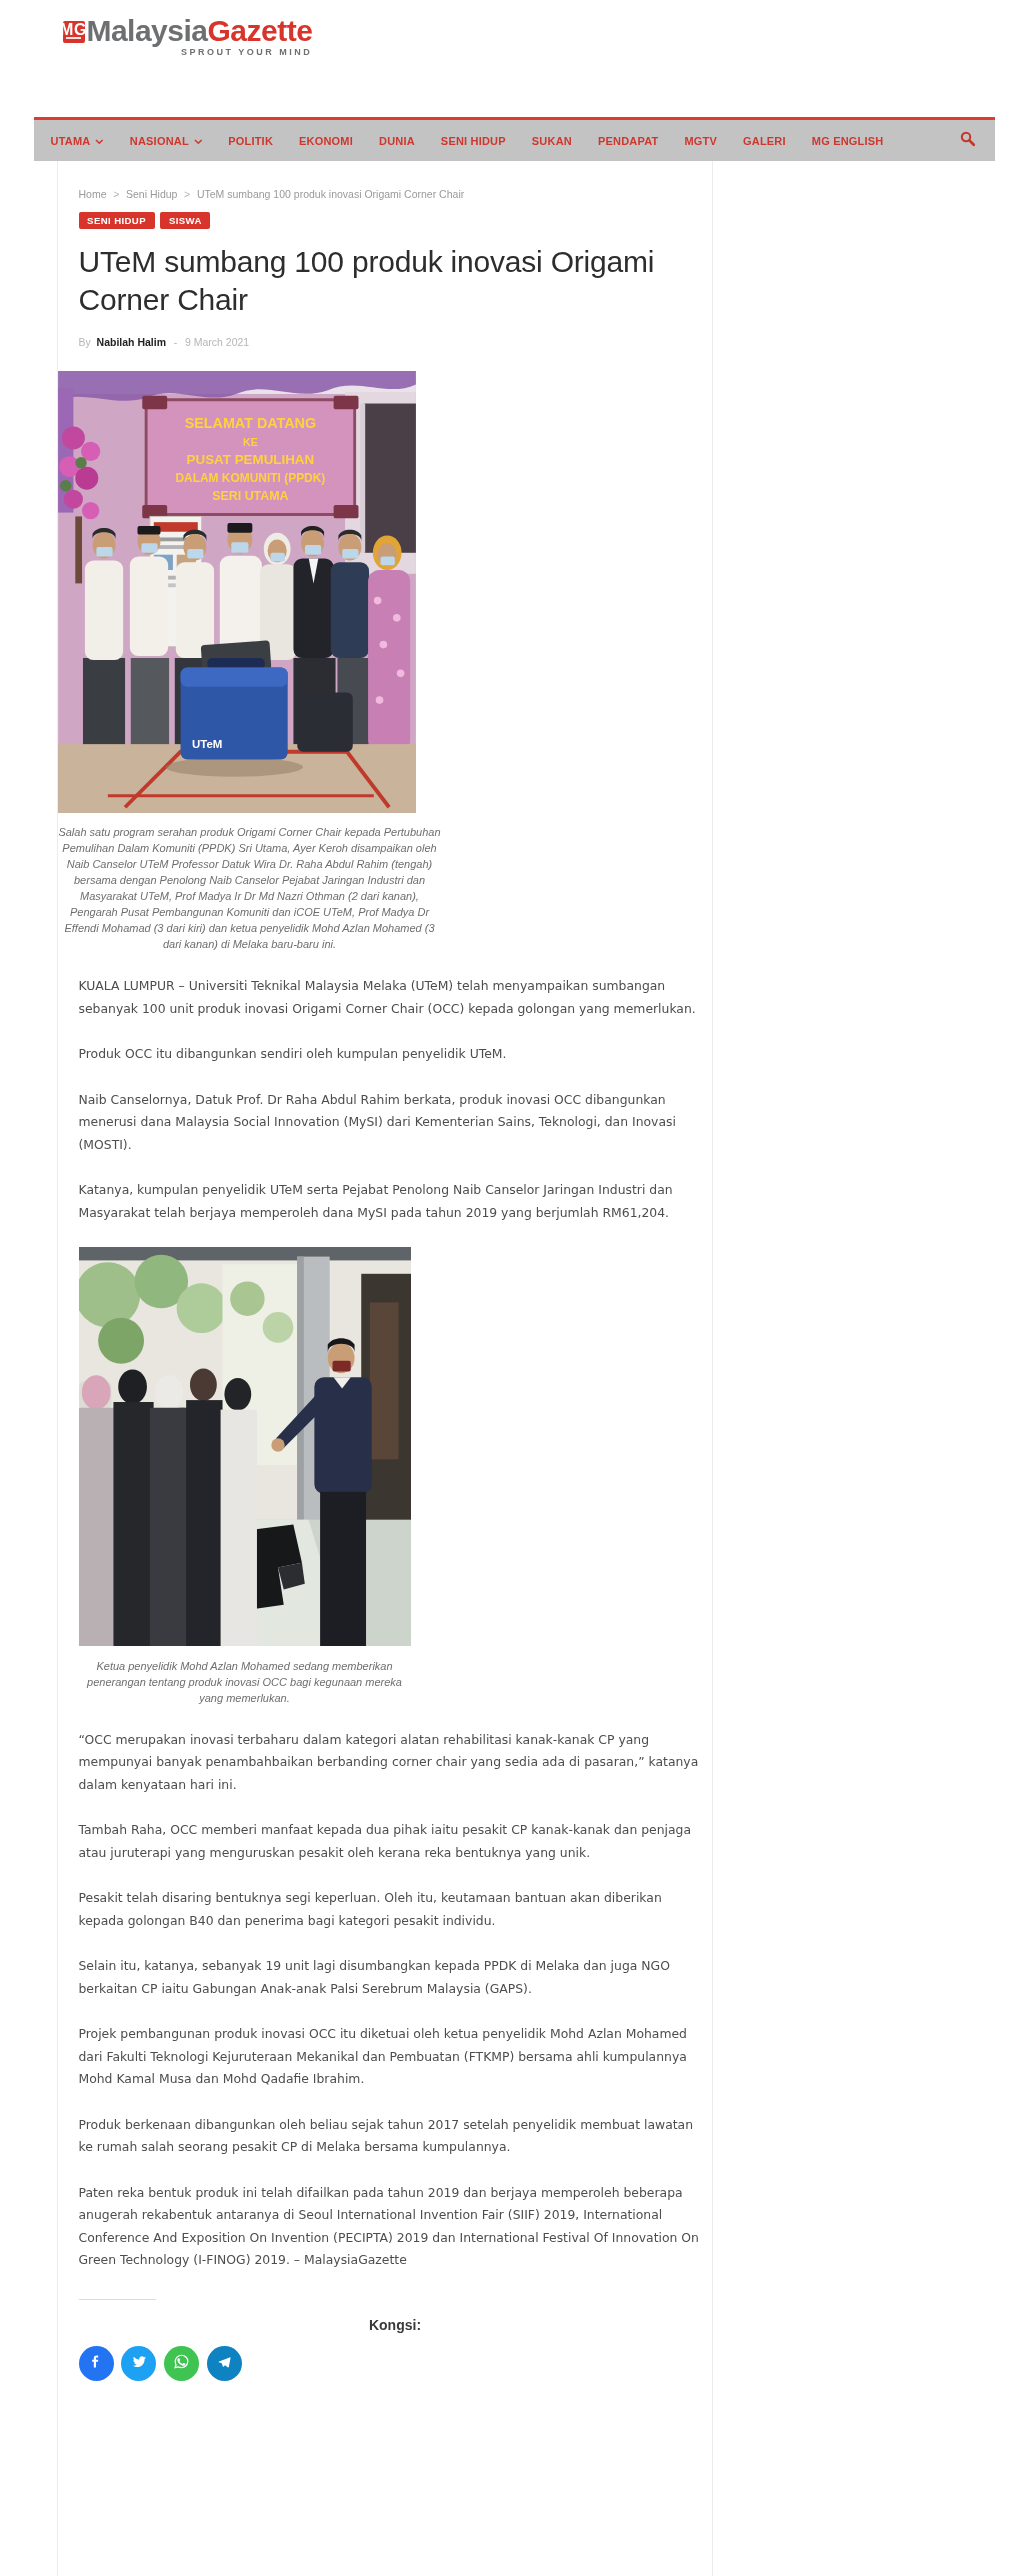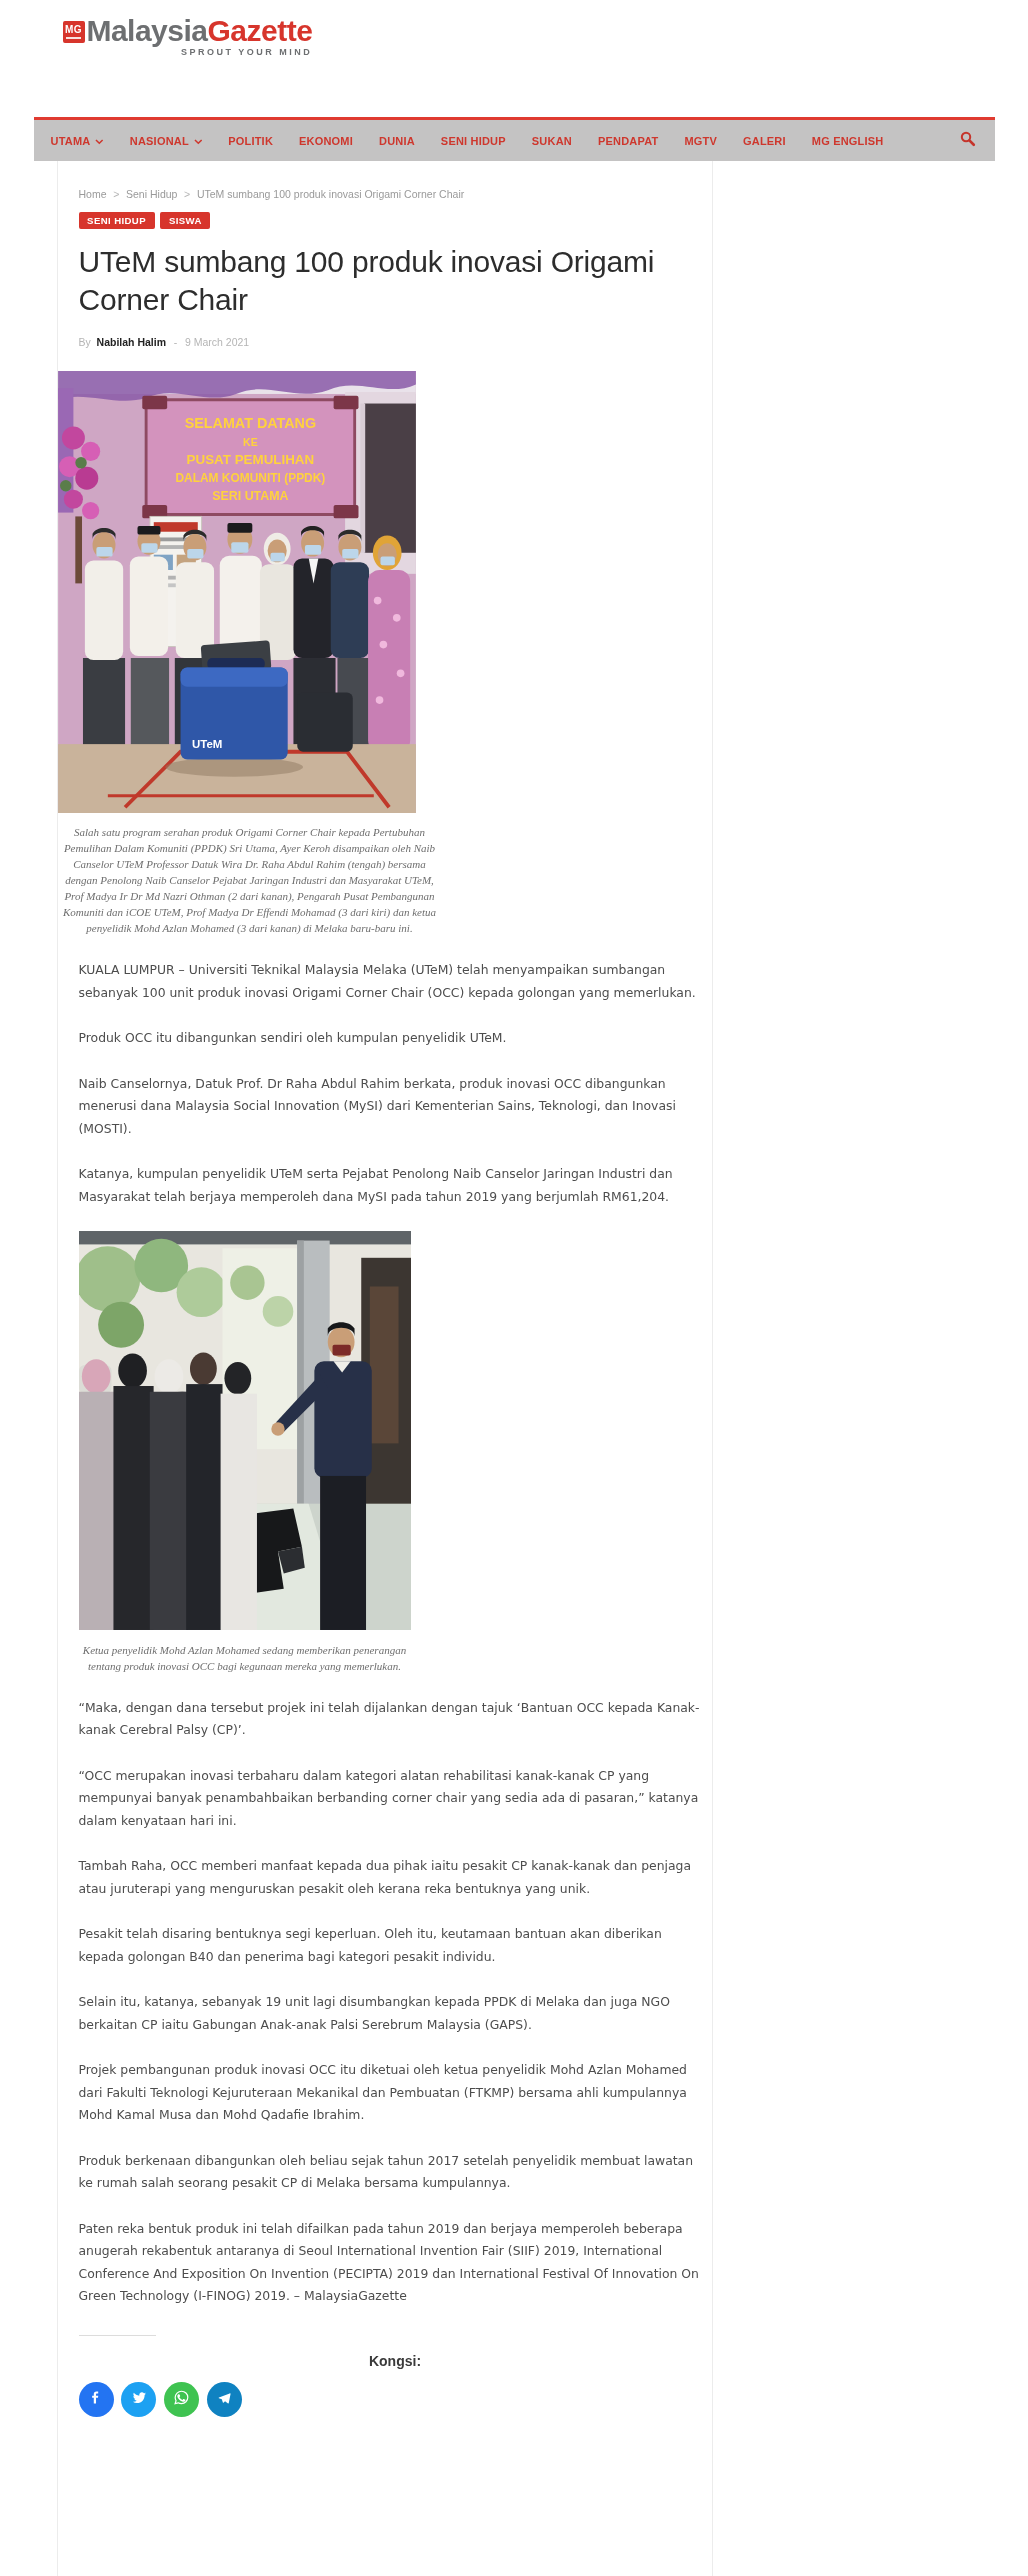--- a/index.html
+++ b/index.html
@@ -4,21 +4,21 @@
 <style>
   html,body{margin:0;padding:0;background:#fff;}
   body{width:1028px;font-family:"Liberation Sans",sans-serif;color:#333;}
   .page{width:961px;margin:0 auto;position:relative;}
 
   
   header{height:117px;box-sizing:border-box;padding:15.3px 0 0 29px;}
   .logo{display:flex;align-items:flex-start;text-decoration:none;cursor:pointer;width:258px;}
   .logo-badge{width:22px;height:22px;background:#d7352c;border-radius:1.9px;margin:5.7px 1.9px 0 0;
     display:flex;flex-direction:column;align-items:center;justify-content:center;}
-  .logo-badge .mg{color:#fff;font-weight:bold;font-size:10px;line-height:10.5px;letter-spacing:0.5px;}
+  .logo-badge .mg{color:#fff;font-weight:bold;font-size:16px;line-height:10.5px;letter-spacing:0.5px;}
   .logo-badge .bar{width:14.3px;height:1.9px;background:#fff;margin-top:1.9px;opacity:.85;}
   .logo-textwrap{display:flex;flex-direction:column;}
   .wordmark{font-size:30px;font-weight:bold;letter-spacing:-0.5px;line-height:31px;}
   .wordmark .gray{color:#6d6f71;}
   .wordmark .red{color:#d7352c;}
   .tagline{font-size:9px;color:#6d6f71;letter-spacing:2.5px;text-align:right;margin-top:1px;font-weight:bold;}
 
   
   nav{border-top:3.8px solid #e03b31;background:#c4c3c3;height:44px;display:flex;align-items:center;
       padding:0 17px;box-sizing:border-box;}
@@ -44,21 +44,21 @@
       letter-spacing:-0.2px;}
 
   .byline{margin-top:17px;font-size:10.5px;color:#b5b5b5;}
   .byline .author{color:#222;font-weight:bold;text-decoration:none;cursor:pointer;margin-left:2.9px;}
   .byline .dash{margin:0 4.8px;}
 
   figure{margin:23px 0 0;}
   .fig1{margin-left:-21px;width:384px;}
   .fig2{width:332px;}
   figure svg{display:block;}
-  figcaption{font-family:Liberation Serif, serif;font-style:italic;font-size:11px;color:#6e6e6e;
+  figcaption{font-family:Liberation Sans, sans-serif;font-style:italic;font-size:11px;color:#6e6e6e;
       line-height:16px;text-align:center;margin:11.5px auto 0;max-width:620px;}
 
   .body-text p{font-family:"DejaVu Sans",sans-serif;font-size:12.4px;color:#4d4d4d;line-height:22.5px;
       max-width:622px;margin:23px 0;}
 
   .share{margin-top:27px;}
   .share .rule{width:77px;border-top:1px solid #dcdcdc;margin-bottom:17px;}
   .share .label{font-size:14px;font-weight:bold;color:#3a3a3a;text-align:center;}
   .share .buttons{display:flex;gap:7.7px;margin-top:13.4px;}
   .sbtn{width:35px;height:35px;border-radius:50%;border:none;display:flex;align-items:center;
@@ -332,21 +332,20 @@
             <path d="M266 136h18l-9 12z" fill="#f0efe9"></path>
             <path d="M252 150 L206 200 L214 210 L260 164 Z" fill="#273048"></path>
             <circle cx="208" cy="207" r="7" fill="#c99e77"></circle>
             <rect x="252" y="256" width="48" height="161" fill="#1c1e24"></rect>
           </g>
         </svg>
         <figcaption>Ketua penyelidik Mohd Azlan Mohamed sedang memberikan penerangan tentang produk inovasi OCC bagi kegunaan mereka yang memerlukan.</figcaption>
       </figure>
 
       <div class="body-text">
-        <p>“Maka, dengan dana tersebut projek ini telah dijalankan dengan tajuk ‘Bantuan OCC kepada Kanak-kanak Cerebral Palsy (CP)’.</p>
         <p>“OCC merupakan inovasi terbaharu dalam kategori alatan rehabilitasi kanak-kanak CP yang mempunyai banyak penambahbaikan berbanding corner chair yang sedia ada di pasaran,” katanya dalam kenyataan hari ini.</p>
         <p>Tambah Raha, OCC memberi manfaat kepada dua pihak iaitu pesakit CP kanak-kanak dan penjaga atau juruterapi yang menguruskan pesakit oleh kerana reka bentuknya yang unik.</p>
         <p>Pesakit telah disaring bentuknya segi keperluan. Oleh itu, keutamaan bantuan akan diberikan kepada golongan B40 dan penerima bagi kategori pesakit individu.</p>
         <p>Selain itu, katanya, sebanyak 19 unit lagi disumbangkan kepada PPDK di Melaka dan juga NGO berkaitan CP iaitu Gabungan Anak-anak Palsi Serebrum Malaysia (GAPS).</p>
         <p>Projek pembangunan produk inovasi OCC itu diketuai oleh ketua penyelidik Mohd Azlan Mohamed dari Fakulti Teknologi Kejuruteraan Mekanikal dan Pembuatan (FTKMP) bersama ahli kumpulannya Mohd Kamal Musa dan Mohd Qadafie Ibrahim.</p>
         <p>Produk berkenaan dibangunkan oleh beliau sejak tahun 2017 setelah penyelidik membuat lawatan ke rumah salah seorang pesakit CP di Melaka bersama kumpulannya.</p>
         <p>Paten reka bentuk produk ini telah difailkan pada tahun 2019 dan  berjaya memperoleh beberapa anugerah rekabentuk antaranya di Seoul International Invention Fair (SIIF) 2019, International Conference And Exposition On Invention (PECIPTA) 2019 dan International Festival Of Innovation On Green Technology (I-FINOG) 2019. – MalaysiaGazette</p>
       </div>
 
       <div class="share">

